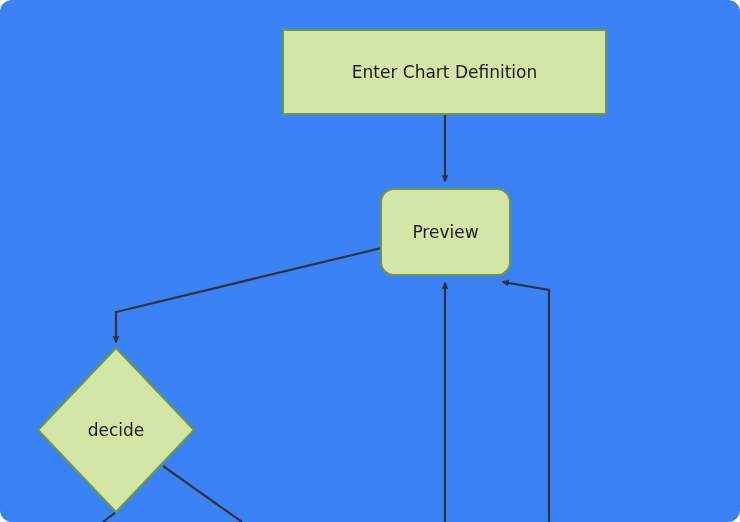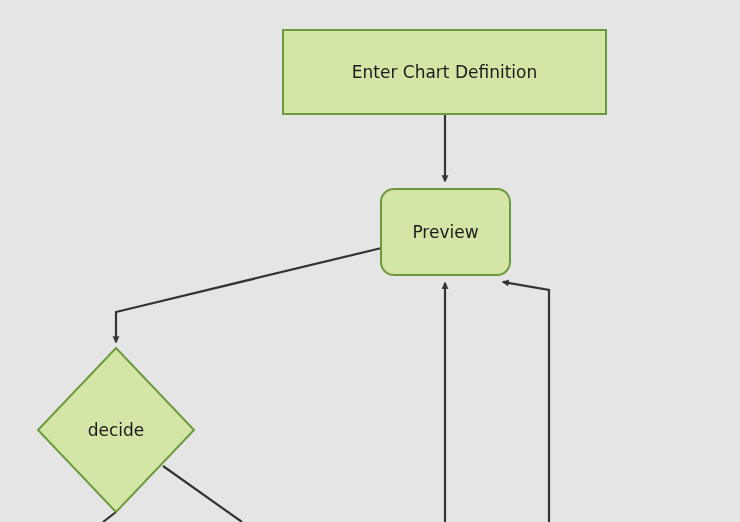--- a/index.html
+++ b/index.html
@@ -7,22 +7,23 @@
     padding: 0;
     background: #ffffff;
   }
   body {
     font-family: "DejaVu Sans", "Liberation Sans", sans-serif;
   }
   #diagram-root {
     position: relative;
     width: 740px;
     height: 522px;
-    background: #e5e5e5;
+    background: #3b82f6;
     overflow: hidden;
+    border-radius: 12px;
   }
   #flow-svg {
     position: absolute;
     top: 0;
     left: 0;
     width: 740px;
     height: 522px;
     display: block;
   }
   .node-shape {

